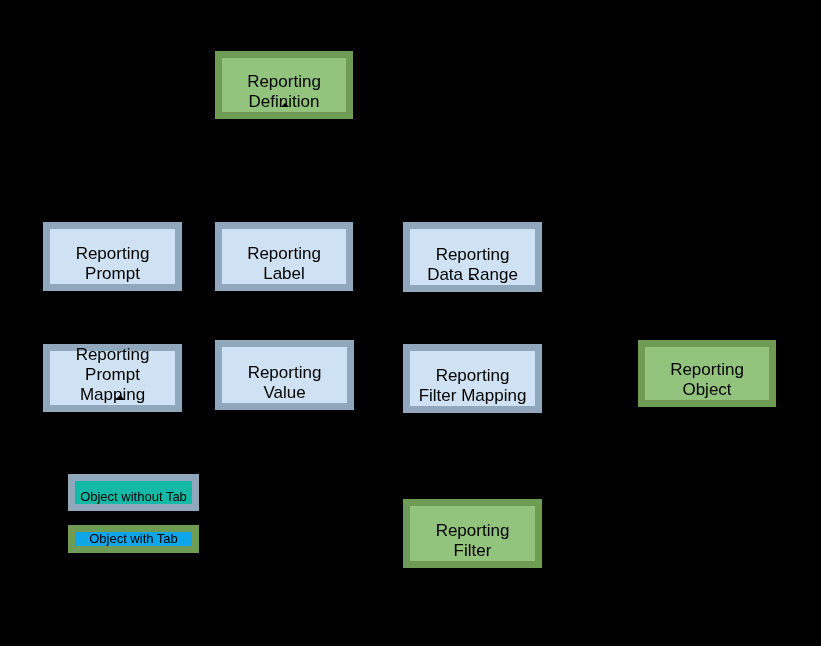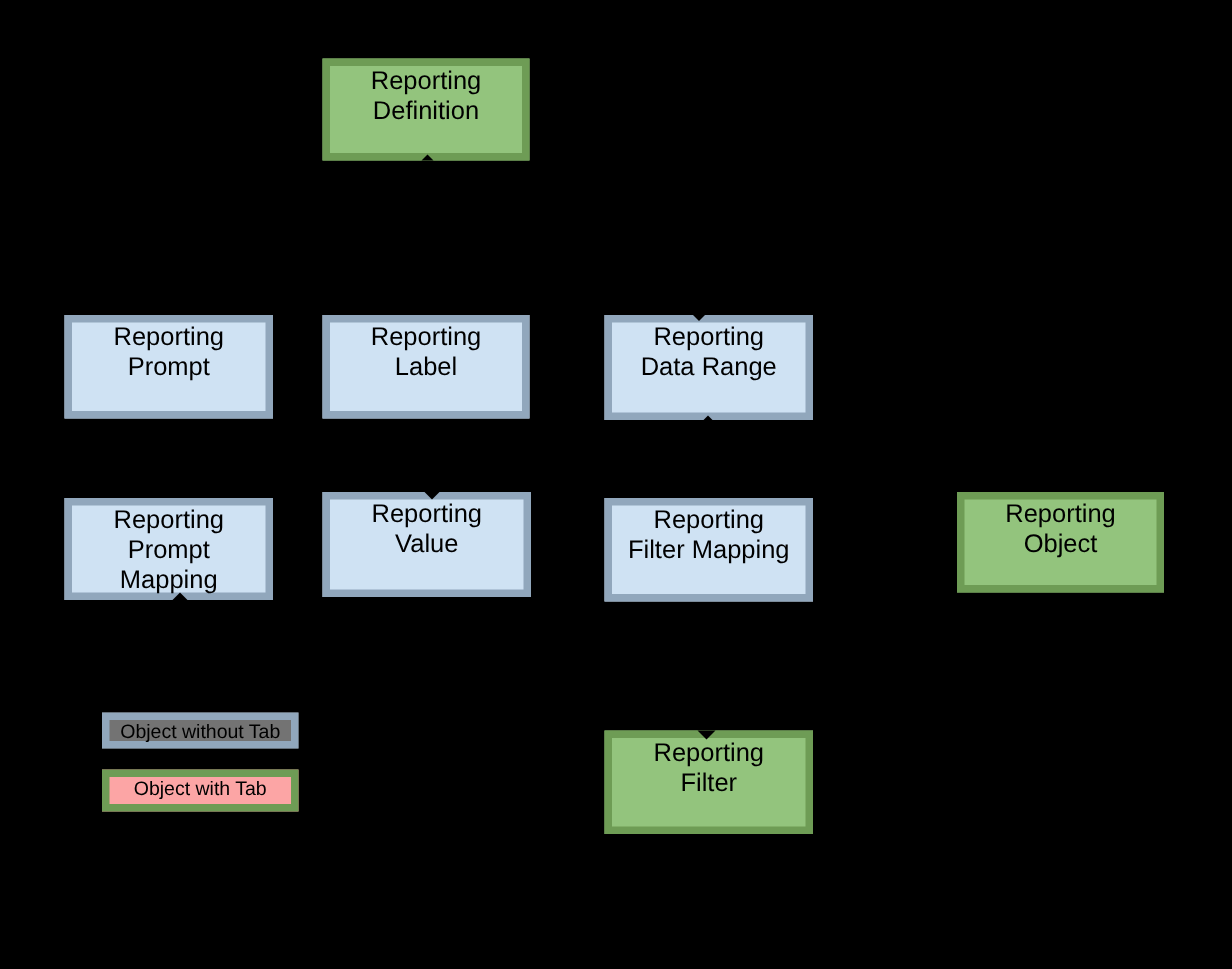--- a/index.html
+++ b/index.html
@@ -11,26 +11,27 @@
     position: relative;
     width: 821px;
     height: 646px;
     background: #000;
     overflow: hidden;
     font-family: "Liberation Sans", sans-serif;
   }
   .node {
     position: absolute;
     box-sizing: border-box;
-    border: 5px solid #be185d;
+    border: 7px solid #be185d;
     display: flex;
-    align-items: flex-start;
+    align-items: flex-end;
     justify-content: center;
     text-align: center;
     color: #000;
+    margin-top: 12px;
   }
   .node .label {
     white-space: pre-line;
     font-size: 17px;
     line-height: 20px;
   }
   .node.legend .label {
     font-size: 13px;
     line-height: 15px;
   }
@@ -77,24 +78,24 @@
   </div>
   <div class="node" style="left: 638px; top: 328px; width: 138px; height: 67px; background: rgb(147, 196, 125); border-color: rgb(110, 156, 85); color: rgb(0, 0, 0);">
     <span class="label">Reporting
 Object</span>
   </div>
   <div class="node" style="left: 403px; top: 487px; width: 139px; height: 69px; background: rgb(147, 196, 125); border-color: rgb(110, 156, 85); color: rgb(0, 0, 0);">
     <span class="label">Reporting
 Filter</span>
   </div>
 
-  <div class="node legend" style="left: 68px; top: 475px; width: 131px; height: 24px; background: #737373; border-color: rgb(145, 167, 188); color: rgb(0, 0, 0);">
+  <div class="node legend" style="left: 68px; top: 462px; width: 131px; height: 37px; background: #14b8a6; border-color: rgb(145, 167, 188); color: rgb(0, 0, 0);">
     <span class="label">Object without Tab</span>
   </div>
-  <div class="node legend" style="left: 68px; top: 513px; width: 131px; height: 28px; background: #fca5a5; border-color: rgb(110, 156, 85); color: rgb(0, 0, 0);">
+  <div class="node legend" style="left: 68px; top: 513px; width: 131px; height: 28px; background: #0ea5e9; border-color: rgb(110, 156, 85); color: rgb(0, 0, 0);">
     <span class="label">Object with Tab</span>
   </div>
 
 <span class="mark" style="left: 281px; top: 103px; border-left: 4px solid transparent; border-right: 4px solid transparent; border-bottom: 4px solid rgb(0, 0, 0);"></span>
     <span class="mark" style="left: 462px; top: 210px; border-left: 4px solid transparent; border-right: 4px solid transparent; border-top: 4px solid rgb(0, 0, 0);"></span>
     <span class="mark" style="left: 469px; top: 277px; border-left: 3px solid transparent; border-right: 3px solid transparent; border-bottom: 3px solid rgb(0, 0, 0);"></span>
     <span class="mark" style="left: 695px; top: 210px; border-left: 5px solid transparent; border-right: 5px solid transparent; border-top: 5px solid rgb(0, 0, 0);"></span>
     <span class="mark" style="left: 635px; top: 210px; border-top: 22px solid rgb(0, 0, 0); border-right: 14px solid transparent;"></span>
     <span class="mark" style="left: 283px; top: 328px; border-left: 5px solid transparent; border-right: 5px solid transparent; border-top: 5px solid rgb(0, 0, 0);"></span>
     <span class="mark" style="left: 115px; top: 395px; border-left: 5px solid transparent; border-right: 5px solid transparent; border-bottom: 5px solid rgb(0, 0, 0);"></span>

